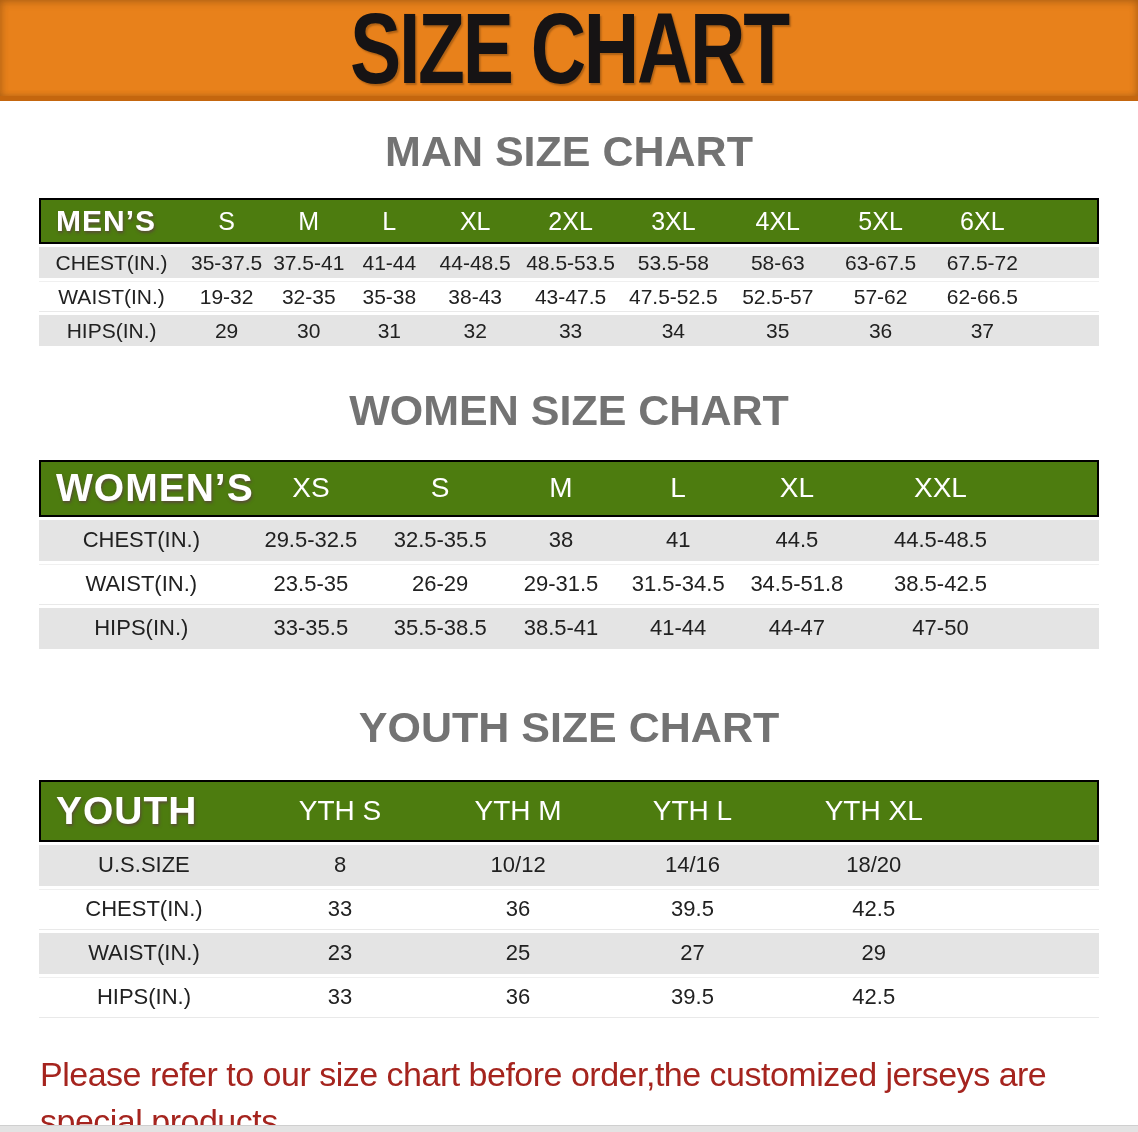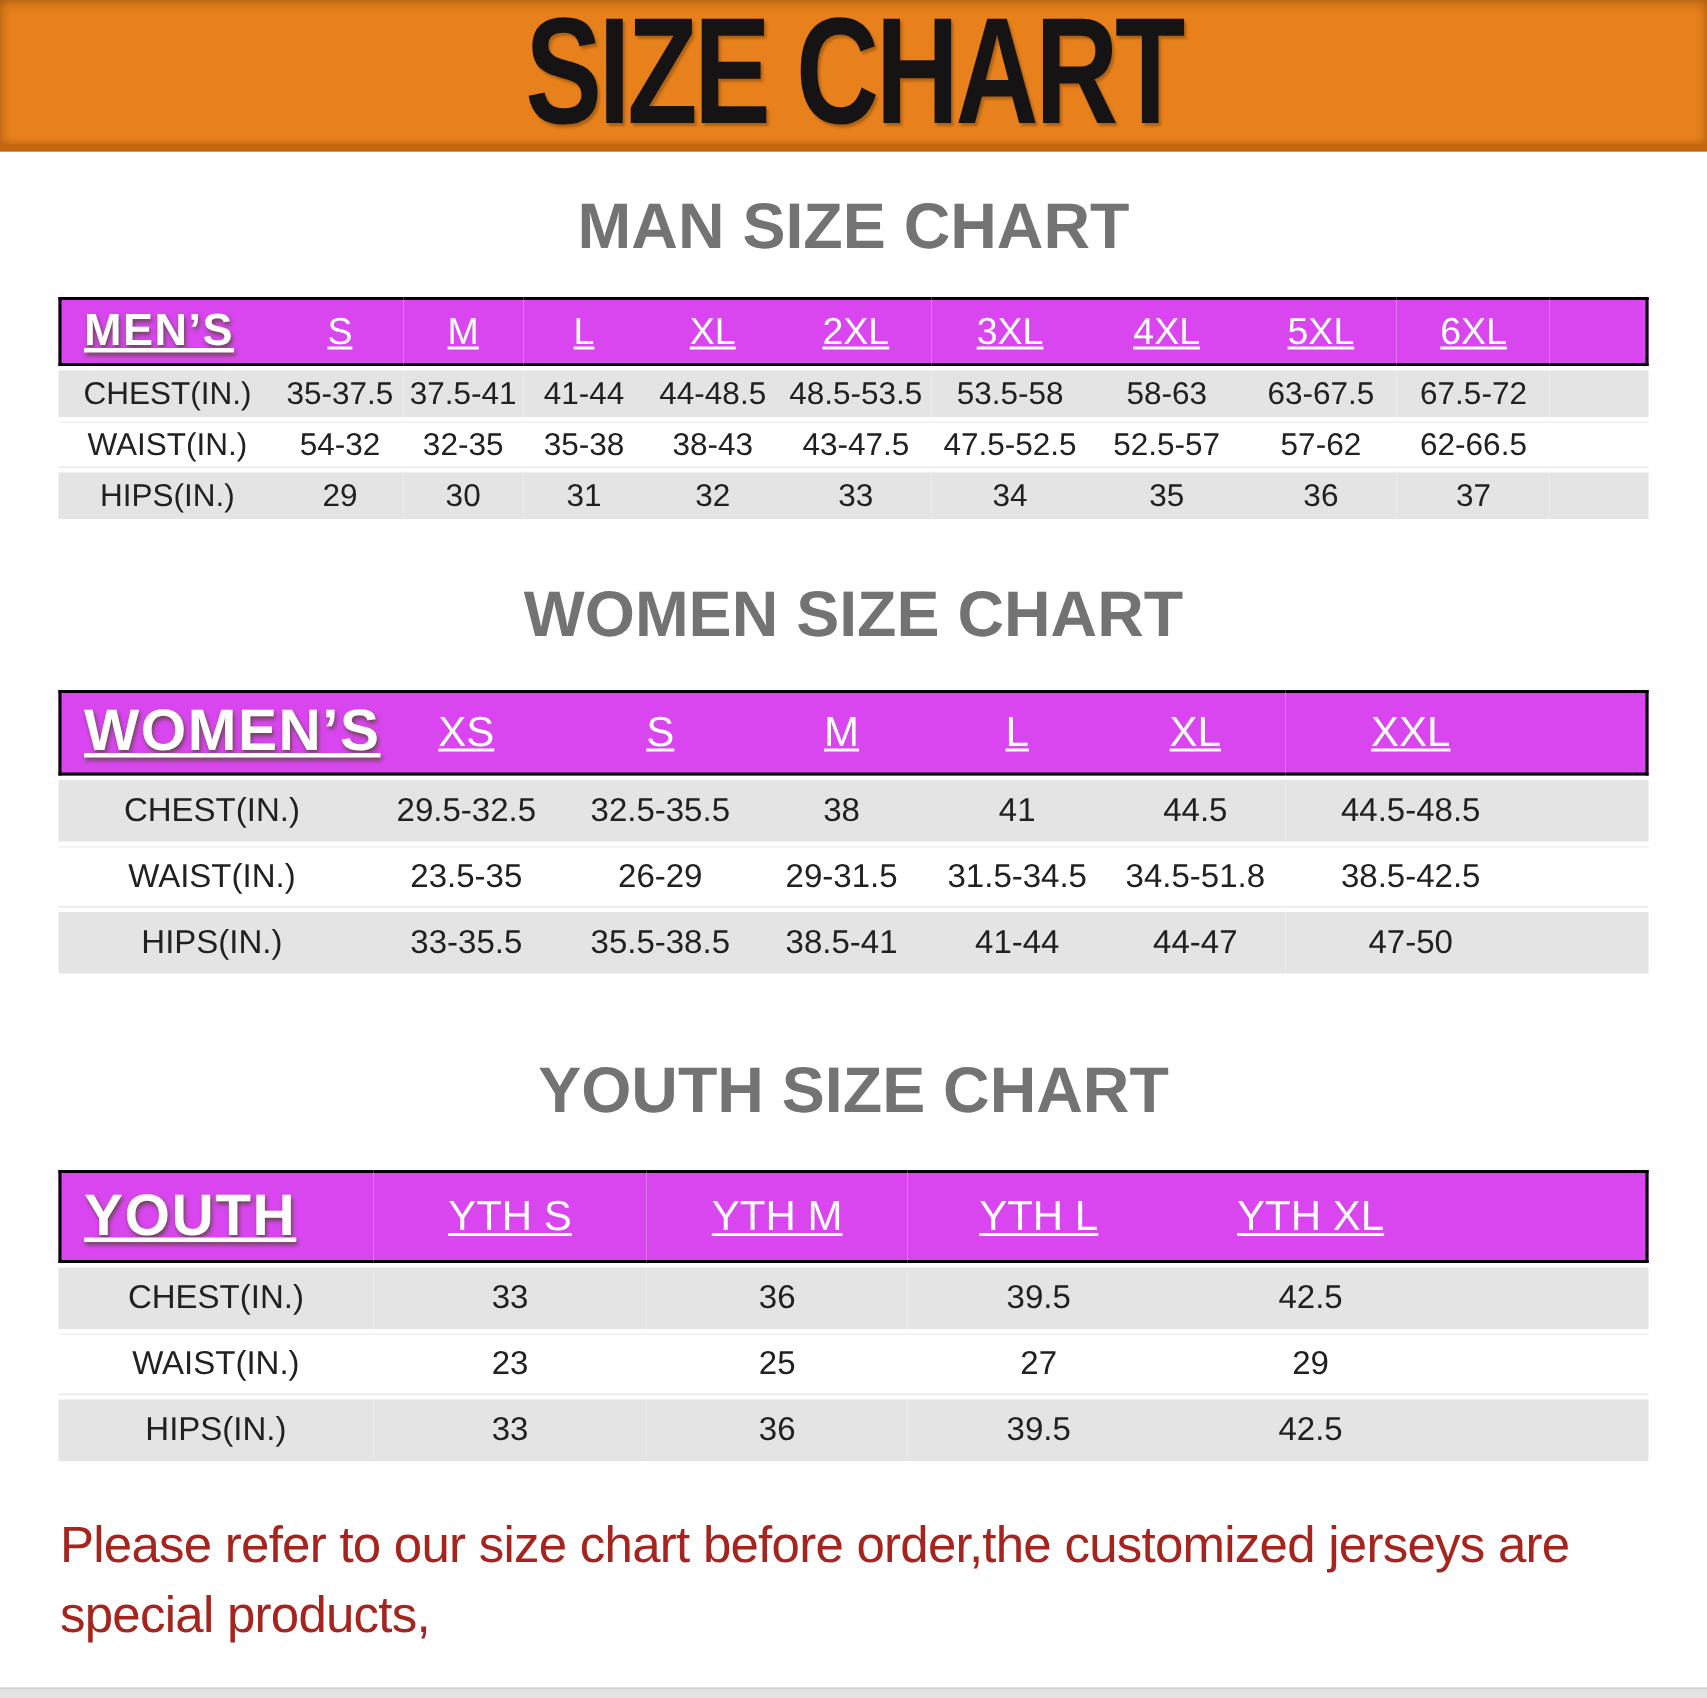--- a/index.html
+++ b/index.html
@@ -47,28 +47,27 @@
 
   
   .size-table {
     width: 1060px;
     margin: 0 auto;
     border-collapse: separate;
     border-spacing: 0 3px;
     table-layout: fixed;
   }
   .size-table thead th {
-    background: #d946ef;
+    background: #4d7c0f;
     color: #ffffff;
     font-weight: normal;
     text-align: center;
     border-top: 2px solid #000;
     border-bottom: 2px solid #000;
     padding: 0;
-    text-decoration: underline;
   }
   .size-table thead th:first-child { border-left: 2px solid #000; }
   .size-table thead th:last-child  { border-right: 2px solid #000; }
   .size-table thead th.corner {
     text-align: left;
     padding-left: 15px;
     font-weight: bold;
     letter-spacing: 1px;
     text-shadow: 1px 2px 3px rgba(90,70,60,0.9);
   }
@@ -153,21 +152,21 @@
         <td>44-48.5</td>
         <td>48.5-53.5</td>
         <td>53.5-58</td>
         <td>58-63</td>
         <td>63-67.5</td>
         <td>67.5-72</td>
         <td></td>
       </tr>
       <tr>
         <td>WAIST(IN.)</td>
-        <td>54-32</td>
+        <td>19-32</td>
         <td>32-35</td>
         <td>35-38</td>
         <td>38-43</td>
         <td>43-47.5</td>
         <td>47.5-52.5</td>
         <td>52.5-57</td>
         <td>57-62</td>
         <td>62-66.5</td>
         <td></td>
       </tr>
@@ -262,20 +261,28 @@
         <th class="corner">YOUTH</th>
         <th>YTH S</th>
         <th>YTH M</th>
         <th>YTH L</th>
         <th>YTH XL</th>
         <th></th>
       </tr>
     </thead>
   <tbody>
       <tr>
+        <td>U.S.SIZE</td>
+        <td>8</td>
+        <td>10/12</td>
+        <td>14/16</td>
+        <td>18/20</td>
+        <td></td>
+      </tr>
+      <tr>
         <td>CHEST(IN.)</td>
         <td>33</td>
         <td>36</td>
         <td>39.5</td>
         <td>42.5</td>
         <td></td>
       </tr>
       <tr>
         <td>WAIST(IN.)</td>
         <td>23</td>

